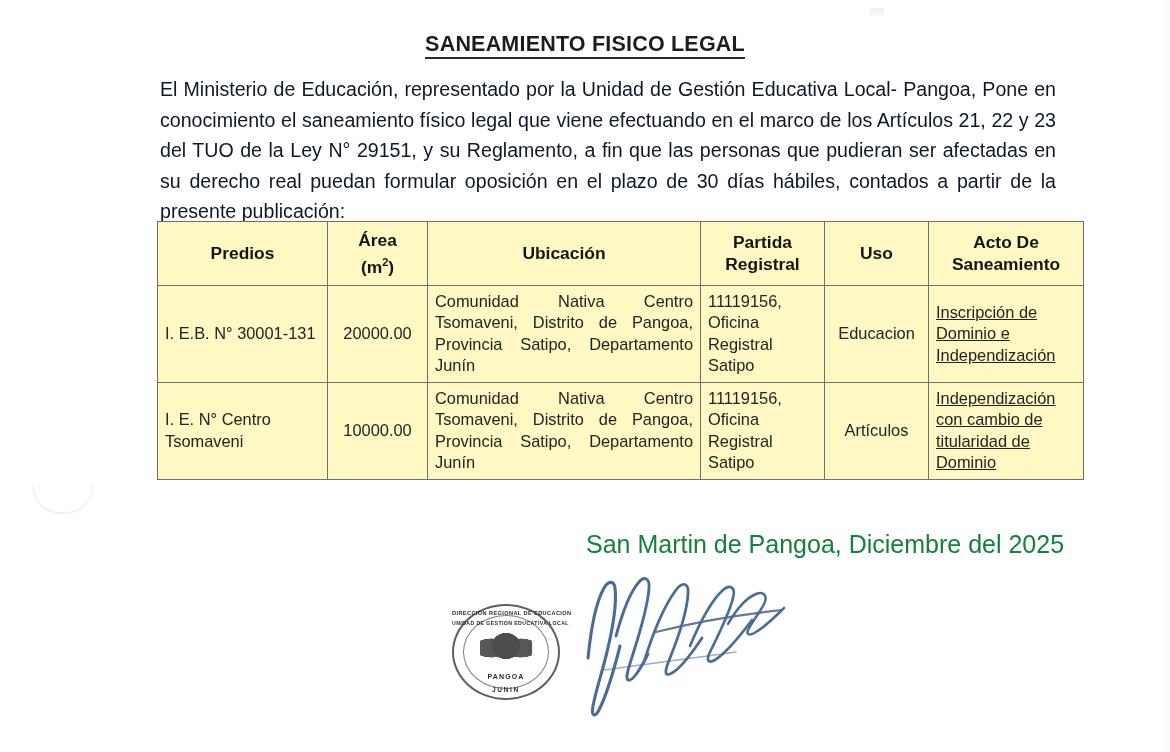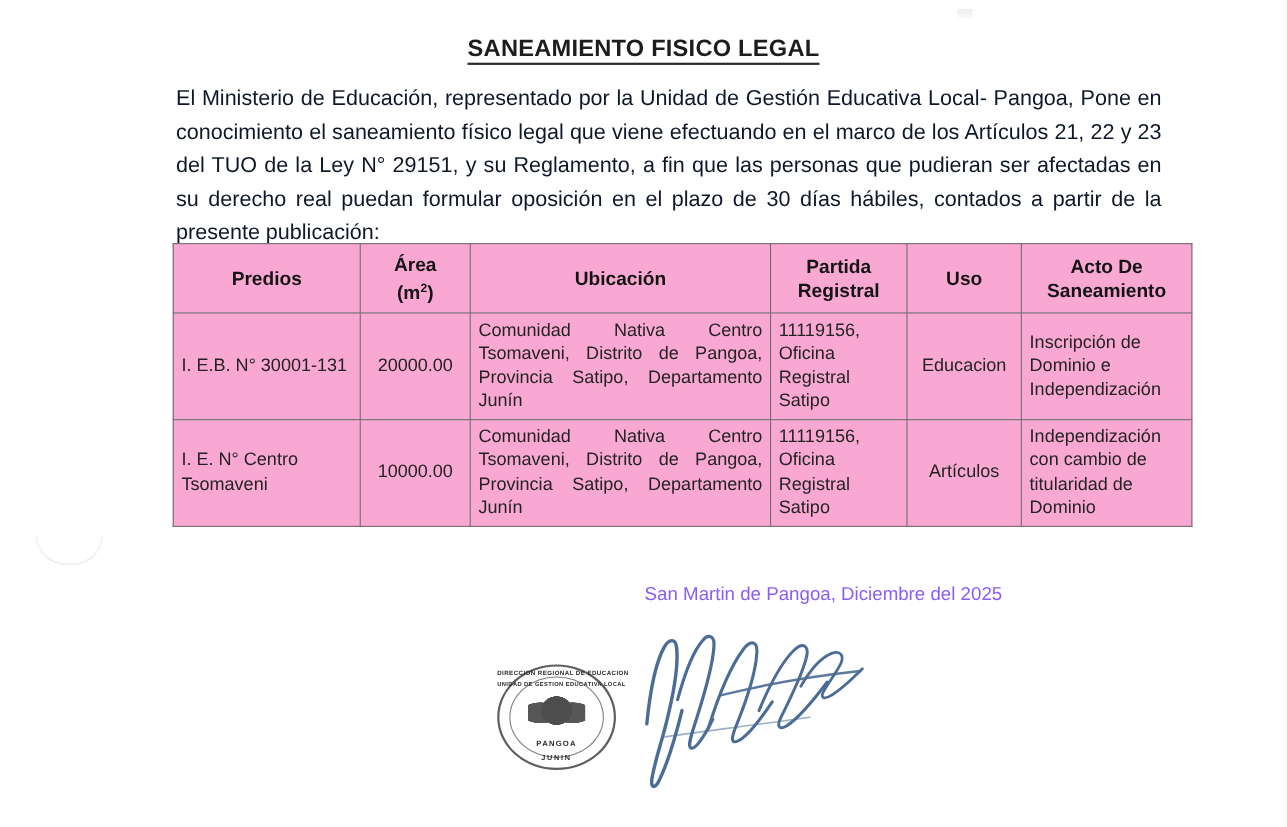--- a/index.html
+++ b/index.html
@@ -93,21 +93,21 @@
   #predios-table-wrap {
     position: absolute;
     top: 221px;
     left: 157px;
     width: 926px;
   }
   table#predios-table {
     border-collapse: collapse;
     width: 926px;
     table-layout: fixed;
-    background: #f9a8d4;
+    background: #fef9c3;
   }
   table#predios-table th,
   table#predios-table td {
     border: 1.4px solid #6f6f6f;
     padding: 5px 7px;
     font-size: 16.4px;
     line-height: 21.5px;
     color: #232323;
     vertical-align: middle;
   }
@@ -149,36 +149,37 @@
     line-height: 23px;
   }
   td.cell-uso {
     text-align: center;
   }
   td.cell-acto {
     text-align: left;
     vertical-align: middle;
     padding: 6px 8px 8px 10px;
     line-height: 22.5px;
+    text-decoration: underline;
   }
   .hdr-sub {
     display: block;
   }
   .hdr-sub sup {
     font-size: 11px;
     vertical-align: super;
   }
 
   
   #place-date {
     position: absolute;
     top: 530px;
     left: 586px;
-    font-size: 17px;
-    color: #8b5cf6;
+    font-size: 25px;
+    color: #15803d;
     white-space: nowrap;
   }
 
   
   #signature-zone {
     position: absolute;
     top: 560px;
     left: 430px;
     width: 420px;
     height: 180px;

